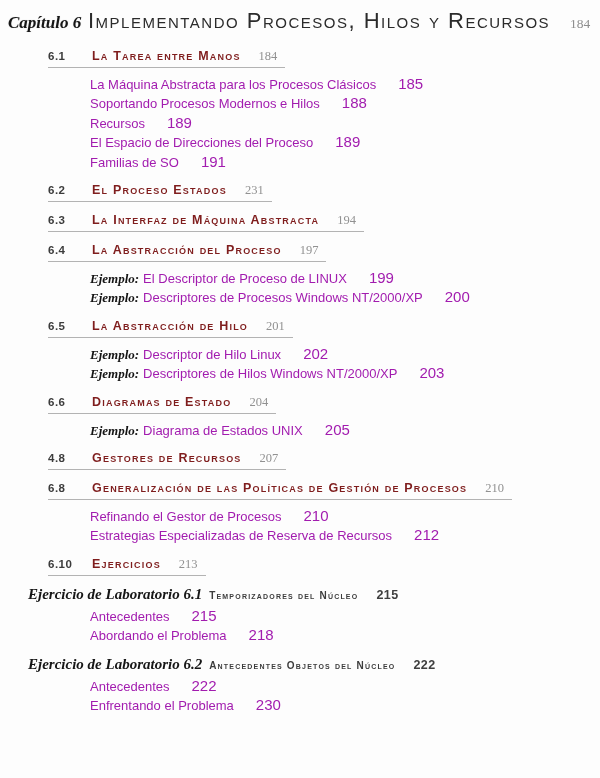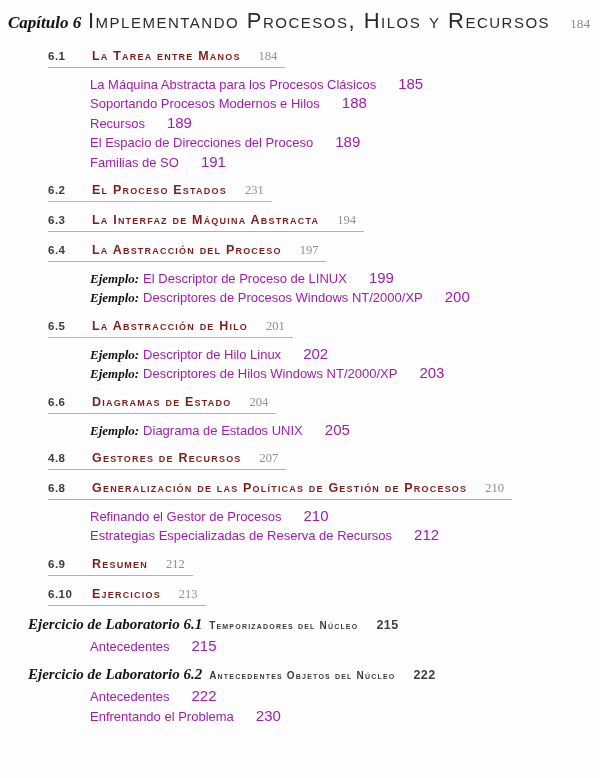--- a/index.html
+++ b/index.html
@@ -161,21 +161,21 @@
       <div class="sub-row"><span class="ex-prefix">Ejemplo:</span><span class="sub-text">Descriptores de Procesos Windows NT/2000/XP</span><span class="sub-page">200</span></div>
       <div class="section-row"><span class="sec-inner"><span class="sec-num">6.5</span><span class="sec-title">La Abstracción de Hilo</span><span class="sec-page">201</span></span></div>
       <div class="sub-row"><span class="ex-prefix">Ejemplo:</span><span class="sub-text">Descriptor de Hilo Linux</span><span class="sub-page">202</span></div>
       <div class="sub-row"><span class="ex-prefix">Ejemplo:</span><span class="sub-text">Descriptores de Hilos Windows NT/2000/XP</span><span class="sub-page">203</span></div>
       <div class="section-row"><span class="sec-inner"><span class="sec-num">6.6</span><span class="sec-title">Diagramas de Estado</span><span class="sec-page">204</span></span></div>
       <div class="sub-row"><span class="ex-prefix">Ejemplo:</span><span class="sub-text">Diagrama de Estados UNIX</span><span class="sub-page">205</span></div>
       <div class="section-row"><span class="sec-inner"><span class="sec-num">4.8</span><span class="sec-title">Gestores de Recursos</span><span class="sec-page">207</span></span></div>
       <div class="section-row"><span class="sec-inner"><span class="sec-num">6.8</span><span class="sec-title">Generalización de las Políticas de Gestión de Procesos</span><span class="sec-page">210</span></span></div>
       <div class="sub-row"><span class="sub-text">Refinando el Gestor de Procesos</span><span class="sub-page">210</span></div>
       <div class="sub-row"><span class="sub-text">Estrategias Especializadas de Reserva de Recursos</span><span class="sub-page">212</span></div>
-      <div class="section-row"><span class="sec-inner"><span class="sec-num">6.9</span><span class="sec-title">Resumen</span><span class="sec-page">212</span></span></div>
       <div class="section-row"><span class="sec-inner"><span class="sec-num">6.10</span><span class="sec-title">Ejercicios</span><span class="sec-page">213</span></span></div>
       <div class="lab-row"><span class="lab-label">Ejercicio de Laboratorio 6.1</span><span class="lab-title">Temporizadores del Núcleo</span><span class="lab-page">215</span></div>
       <div class="sub-row"><span class="sub-text">Antecedentes</span><span class="sub-page">215</span></div>
+      <div class="sub-row"><span class="sub-text">Abordando el Problema</span><span class="sub-page">218</span></div>
       <div class="lab-row"><span class="lab-label">Ejercicio de Laboratorio 6.2</span><span class="lab-title">Antecedentes Objetos del Núcleo</span><span class="lab-page">222</span></div>
       <div class="sub-row"><span class="sub-text">Antecedentes</span><span class="sub-page">222</span></div>
       <div class="sub-row"><span class="sub-text">Enfrentando el Problema</span><span class="sub-page">230</span></div>
     </div>
 </div>
 
 </body></html>

